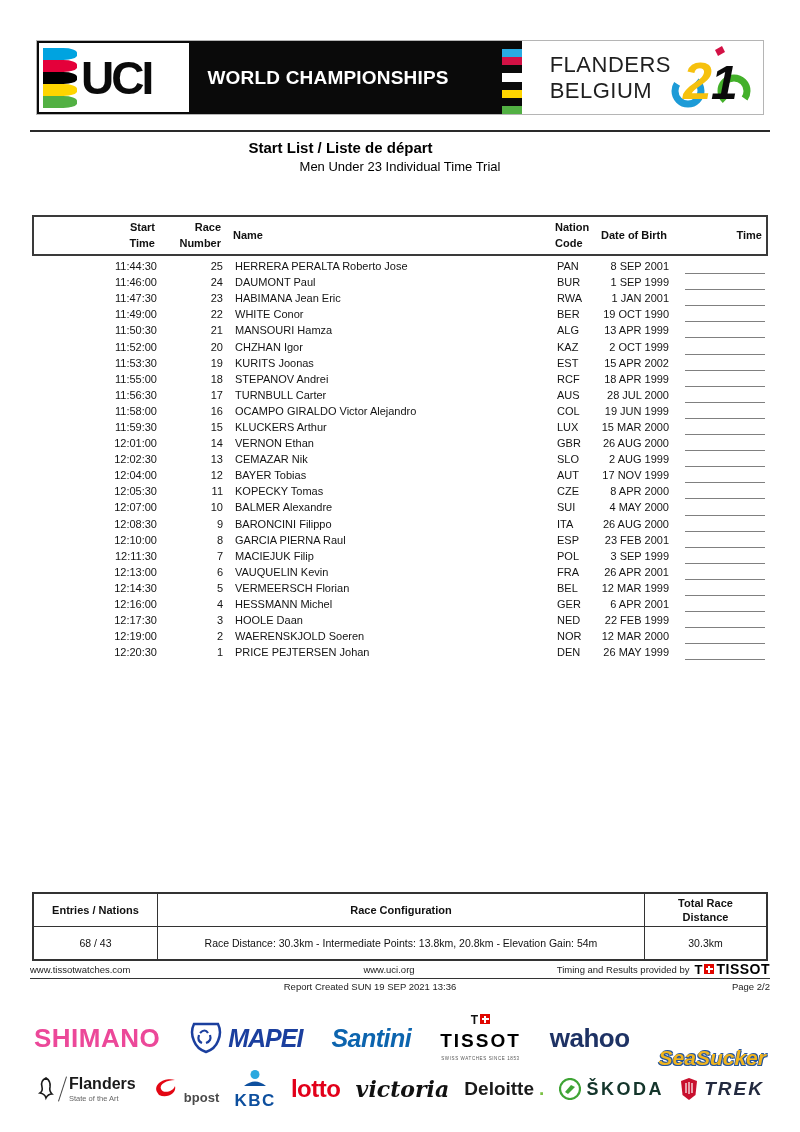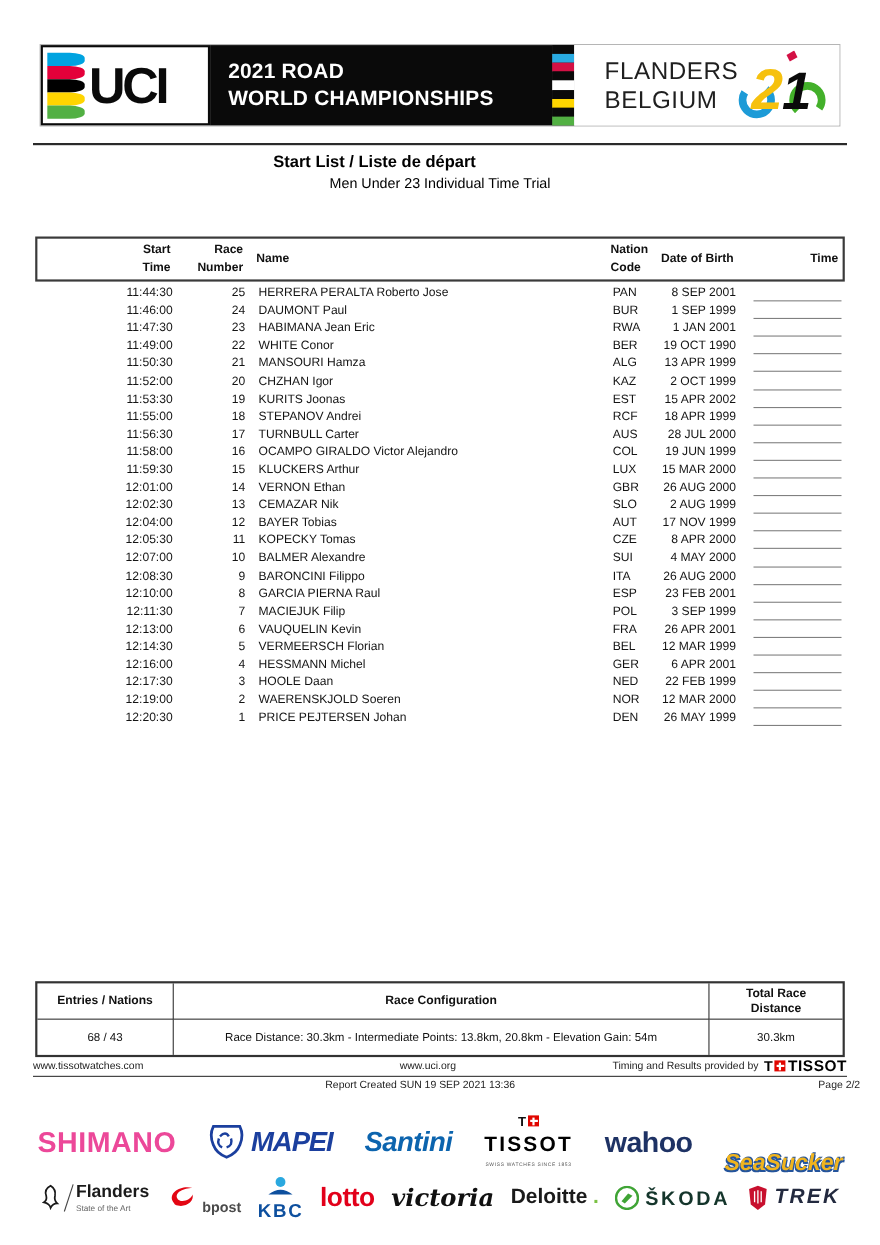--- a/index.html
+++ b/index.html
@@ -58,21 +58,21 @@
   .footer-links { top:960px; left:30px; width:740px; height:19px; display:flex; align-items:center; border-bottom:1.5px solid #333; font-size:9.5px; color:#222; }
   .fl-left { width:240px; }
   .fl-center { flex:1; text-align:center; }
   .fl-right { width:262px; display:flex; justify-content:flex-end; align-items:center; gap:5px; }
   .tissot-mini { display:flex; align-items:center; gap:2px; }
   .tissot-t { font-weight:800; font-size:13px; color:#000; }
   .tissot-plus { width:10px; height:10px; background:#e10600; position:relative; display:inline-block; }
   .tissot-plus:before { content:""; position:absolute; left:4px; top:1.5px; width:2px; height:7px; background:#fff; }
   .tissot-plus:after { content:""; position:absolute; top:4px; left:1.5px; height:2px; width:7px; background:#fff; }
   .tissot-word { font-weight:800; font-size:14px; letter-spacing:0.5px; color:#000; }
-  .report-row { top:981px; left:42px; width:740px; display:flex; font-size:9.5px; color:#222; }
+  .report-row { top:981px; left:30px; width:740px; display:flex; font-size:9.5px; color:#222; }
   .rr-center { flex:1; text-align:center; }
   .rr-page { width:60px; text-align:right; }
 
   
   .sponsors1 { top:1012px; left:34px; width:732px; height:52px; display:flex; align-items:center; justify-content:space-between; }
   .sponsors2 { top:1064px; left:36px; width:728px; height:50px; display:flex; align-items:center; justify-content:space-between; }
   .logo { display:flex; align-items:center; gap:5px; }
 
   .shimano { color:#ec4899; font-weight:800; font-size:26px; letter-spacing:0.5px; }
   .mapei-text { color:#1b3f9e; font-weight:800; font-style:italic; font-size:25px; letter-spacing:-1px; }
@@ -107,21 +107,20 @@
     <div class="uci-stripes">
         <div class="stripe" style="background: rgb(0, 163, 224);"></div>
         <div class="stripe" style="background: rgb(228, 0, 58);"></div>
         <div class="stripe" style="background: rgb(0, 0, 0);"></div>
         <div class="stripe" style="background: rgb(255, 213, 0);"></div>
         <div class="stripe" style="background: rgb(82, 176, 67);"></div>
       </div>
     <div class="uci-word">UCI</div>
   </div>
   <div class="event-box">
-    <div>2021 ROAD</div>
     <div>WORLD CHAMPIONSHIPS</div>
   </div>
   <div class="color-strip">
       <div class="block" style="background: rgb(10, 10, 10); flex: 1 1 0%;"></div>
       <div class="block" style="background: rgb(41, 171, 226); flex: 1 1 0%;"></div>
       <div class="block" style="background: rgb(211, 17, 69); flex: 1 1 0%;"></div>
       <div class="block" style="background: rgb(10, 10, 10); flex: 1 1 0%;"></div>
       <div class="block" style="background: rgb(255, 255, 255); flex: 1 1 0%;"></div>
       <div class="block" style="background: rgb(10, 10, 10); flex: 1 1 0%;"></div>
       <div class="block" style="background: rgb(255, 213, 0); flex: 1 1 0%;"></div>

